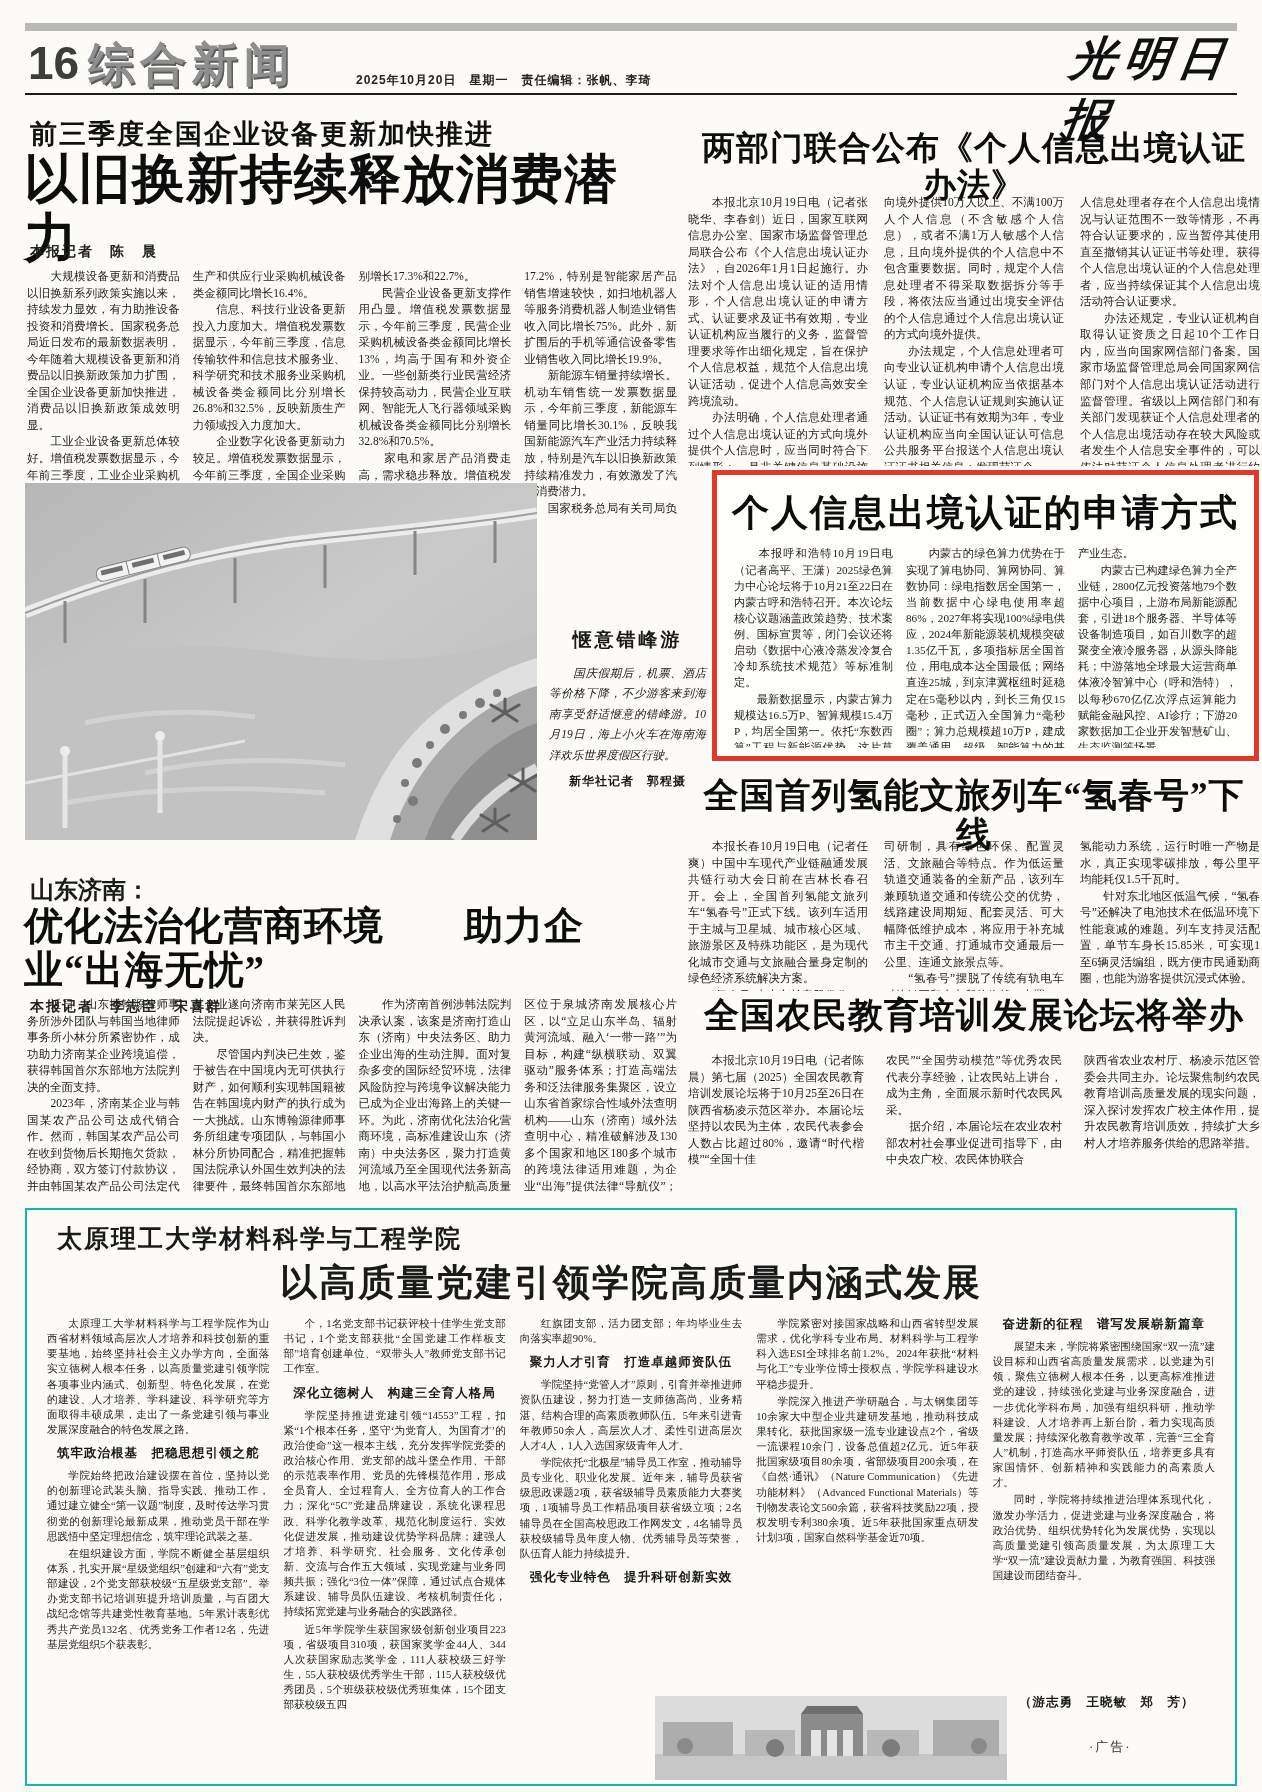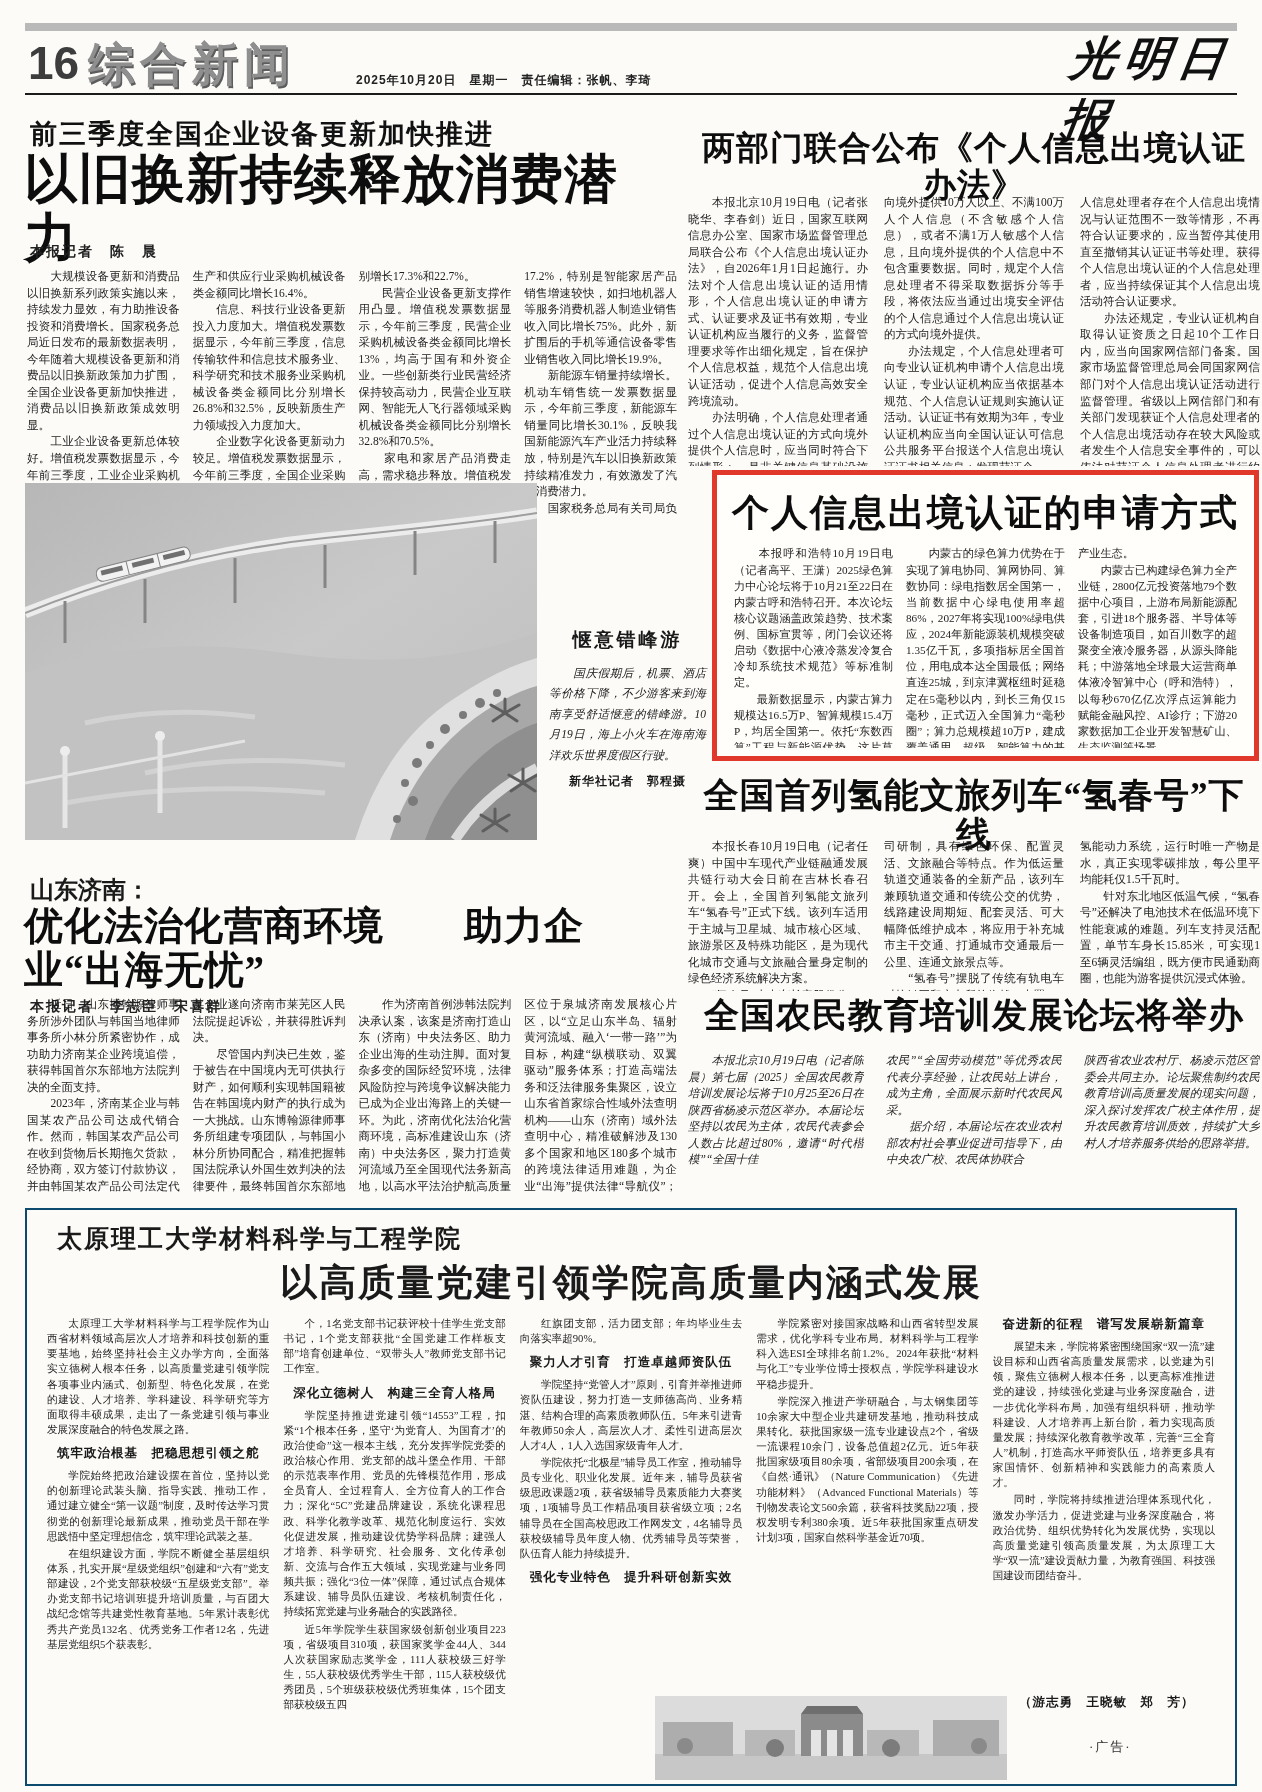--- a/index.html
+++ b/index.html
@@ -21,21 +21,21 @@
   .hl-sd{font-size:39px;letter-spacing:1px;}
   .byline{font-size:14px;font-weight:700;letter-spacing:2px;color:#222;}
   .colrow{display:flex;gap:13px;overflow:hidden;}
   .col{flex:1;font-size:11.5px;line-height:1.44;text-align:justify;white-space:pre-line;
        overflow:hidden;color:#1c1c1c;}
   .col-sm{font-size:11.2px;}
   .redbox{border:5px solid #e0392b;background:#fffefb;box-sizing:border-box;}
   .cap-title{font-size:19px;font-weight:800;text-align:center;letter-spacing:3px;}
   .cap-text{font-size:11.5px;font-style:italic;line-height:1.78;text-align:justify;white-space:pre-line;margin-top:10px;}
   .cap-credit{font-size:12px;font-weight:700;text-align:center;margin-top:8px;letter-spacing:1px;}
-  .adbox{border:2px solid #0c4a6e;box-sizing:border-box;background:#fcfbf8;}
+  .adbox{border:2px solid #14b8a6;box-sizing:border-box;background:#fcfbf8;}
   .ad-title{font-size:25px;font-weight:800;letter-spacing:2px;}
   .ad-headline{font-size:37px;font-weight:800;text-align:center;letter-spacing:2px;}
   .ad-cols{display:flex;gap:14px;overflow:hidden;}
   .ad-col{flex:1;overflow:hidden;}
   .ad-p{font-size:10.6px;line-height:1.43;text-align:justify;text-indent:2em;margin:0 0 2px 0;color:#1d1d1d;}
   .ad-sub{font-size:12.5px;font-weight:800;text-align:center;margin:8px 0 6px 0;letter-spacing:1px;}
   .ad-credit{font-size:12.5px;font-weight:700;letter-spacing:1px;}
   .ad-label{font-size:13px;color:#333;letter-spacing:2px;}
   svg{display:block;}
 </style>
@@ -195,21 +195,21 @@
     <div class="col">　　近日，山东博翰源律师事务所涉外团队与韩国当地律师事务所小林分所紧密协作，成功助力济南某企业跨境追偿，获得韩国首尔东部地方法院判决的全面支持。
 　　2023年，济南某企业与韩国某农产品公司达成代销合作。然而，韩国某农产品公司在收到货物后长期拖欠货款，经协商，双方签订付款协议，并由韩国某农产品公司法定代表人金某某提供连带保证责任。协议签订后，韩方仍拒不履约，济南</div>
     <div class="col">某企业遂向济南市莱芜区人民法院提起诉讼，并获得胜诉判决。
 　　尽管国内判决已生效，鉴于被告在中国境内无可供执行财产，如何顺利实现韩国籍被告在韩国境内财产的执行成为一大挑战。山东博翰源律师事务所组建专项团队，与韩国小林分所协同配合，精准把握韩国法院承认外国生效判决的法律要件，最终韩国首尔东部地方法院于今年6月9日作出判决，正式承认了济南市莱芜区人民法院作出的判决效力，并准予强制执行。</div>
     <div class="col">　　作为济南首例涉韩法院判决承认案，该案是济南打造山东（济南）中央法务区、助力企业出海的生动注脚。面对复杂多变的国际经贸环境，法律风险防控与跨境争议解决能力已成为企业出海路上的关键一环。为此，济南优化法治化营商环境，高标准建设山东（济南）中央法务区，聚力打造黄河流域乃至全国现代法务新高地，以高水平法治护航高质量发展。
 　　济南市司法局律师工作处处长白雪介绍，山东（济南）中央法务</div>
     <div class="col">区位于泉城济南发展核心片区，以“立足山东半岛、辐射黄河流域、融入‘一带一路’”为目标，构建“纵横联动、双翼驱动”服务体系；打造高端法务和泛法律服务集聚区，设立山东省首家综合性域外法查明机构——山东（济南）域外法查明中心，精准破解涉及130多个国家和地区180多个城市的跨境法律适用难题，为企业“出海”提供法律“导航仪”；设立山东涉外法律服务中心，与104个国家和地区、199个国际城市打造“全球一小时法律服务生态圈”。</div>
   </div>
 
   <div class="abs hl hl-mid" style="left:688px;top:996px;width:572px;">全国农民教育培训发展论坛将举办</div>
-  <div class="abs colrow" style="left:688px;top:1052px;width:572px;height:146px;gap:22px;font-style:italic;">
+  <div class="abs colrow" style="left:688px;top:1052px;width:572px;height:146px;gap:22px;">
     <div class="col">　　本报北京10月19日电（记者陈晨）第七届（2025）全国农民教育培训发展论坛将于10月25至26日在陕西省杨凌示范区举办。本届论坛坚持以农民为主体，农民代表参会人数占比超过80%，邀请“时代楷模”“全国十佳</div>
     <div class="col">农民”“全国劳动模范”等优秀农民代表分享经验，让农民站上讲台，成为主角，全面展示新时代农民风采。
 　　据介绍，本届论坛在农业农村部农村社会事业促进司指导下，由中央农广校、农民体协联合</div>
     <div class="col">陕西省农业农村厅、杨凌示范区管委会共同主办。论坛聚焦制约农民教育培训高质量发展的现实问题，深入探讨发挥农广校主体作用，提升农民教育培训质效，持续扩大乡村人才培养服务供给的思路举措。</div>
   </div>
 
   <div class="abs adbox" style="left:25px;top:1208px;width:1212px;height:578px;">
     <div class="abs ad-title" style="left:30px;top:12px;">太原理工大学材料科学与工程学院</div>
     <div class="abs ad-headline" style="left:0;top:48px;width:100%;">以高质量党建引领学院高质量内涵式发展</div>
     <div class="abs ad-cols" style="left:20px;top:106px;width:1168px;height:456px;">

